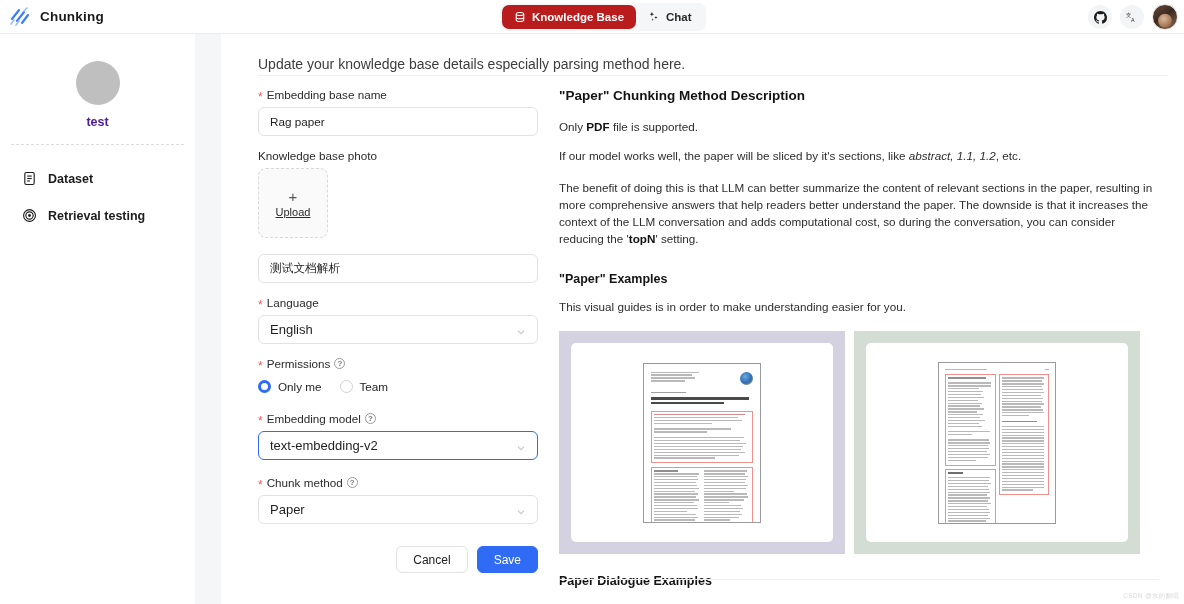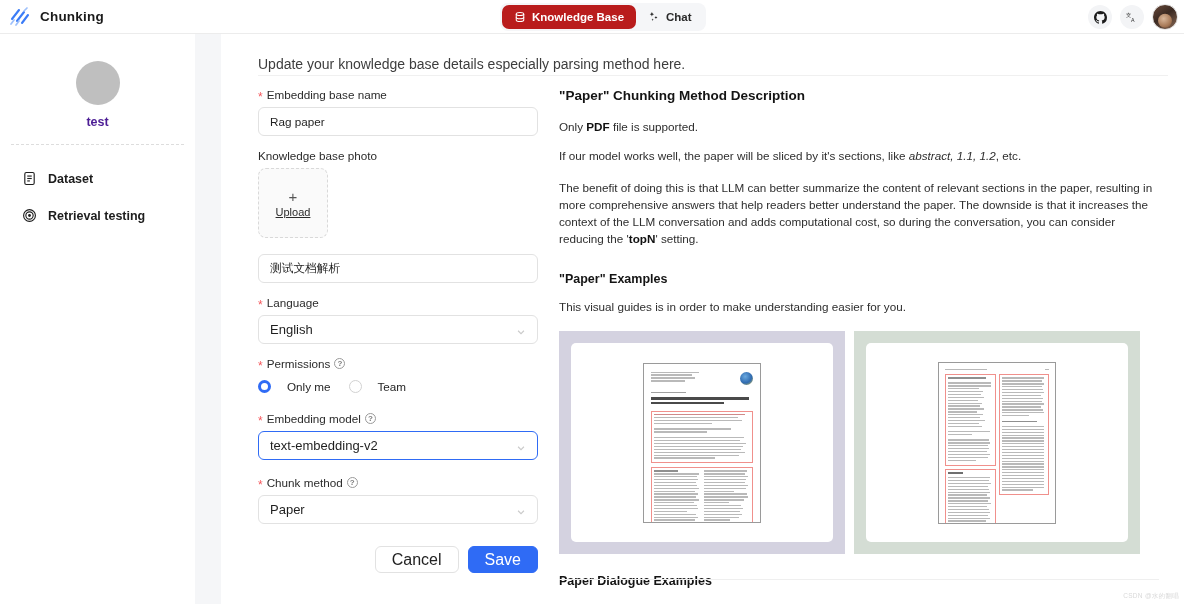--- a/index.html
+++ b/index.html
@@ -136,27 +136,27 @@
 
   .upload {
     width: 70px; height: 70px; border: 1px dashed #d9d9d9; border-radius: 8px;
     background: #fafafa; display: flex; flex-direction: column;
     align-items: center; justify-content: center; gap: 2px; cursor: pointer;
   }
   .upload .plus { font-size: 15px; color: #555; line-height: 1; }
   .upload .utext { font-size: 11px; color: #2b2b2b; text-decoration: underline; }
 
   .radios { display: flex; align-items: center; gap: 18px; height: 20px; }
-  .radio { display: flex; align-items: flex-start; gap: 16px; cursor: pointer; font-size: 11.7px; color: #1f1f1f; }
+  .radio { display: flex; align-items: flex-start; gap: 7px; cursor: pointer; font-size: 11.7px; color: #1f1f1f; }
   .rdot { width: 13px; height: 13px; border-radius: 50%; border: 1px solid #d2d2d2; background:#fff; position: relative; }
   .radio.on .rdot { border-color: #2f6bf5; border-width: 3.5px; }
 
   .actions { display: flex; justify-content: flex-end; gap: 9px; margin-top: 22px; width: 280px; }
   .btn {
-    height: 27px; padding: 0 16px; border-radius: 6px; font-size: 16px;
+    height: 27px; padding: 0 16px; border-radius: 6px; font-size: 12px;
     display: flex; align-items: center; justify-content: center; cursor: pointer;
   }
   .btn-ghost { background: #fff; border: 1px solid #e2e2e2; color: #222; }
   .btn-primary { background: #2f6bf5; color: #fff; border: 1px solid #2f6bf5; }
 
   
   .doccol { position: absolute; left: 338px; top: 54px; width: 600px; }
   .dh1 { font-size: 13.5px; font-weight: bold; color: #141414; margin: 0 0 15px; }
   .dh2 { font-size: 12.5px; font-weight: bold; color: #141414; margin: 24px 0 12px; }
   .dp { font-size: 11.7px; color: #2e2e2e; line-height: 17.3px; margin: 0 0 12px; }

